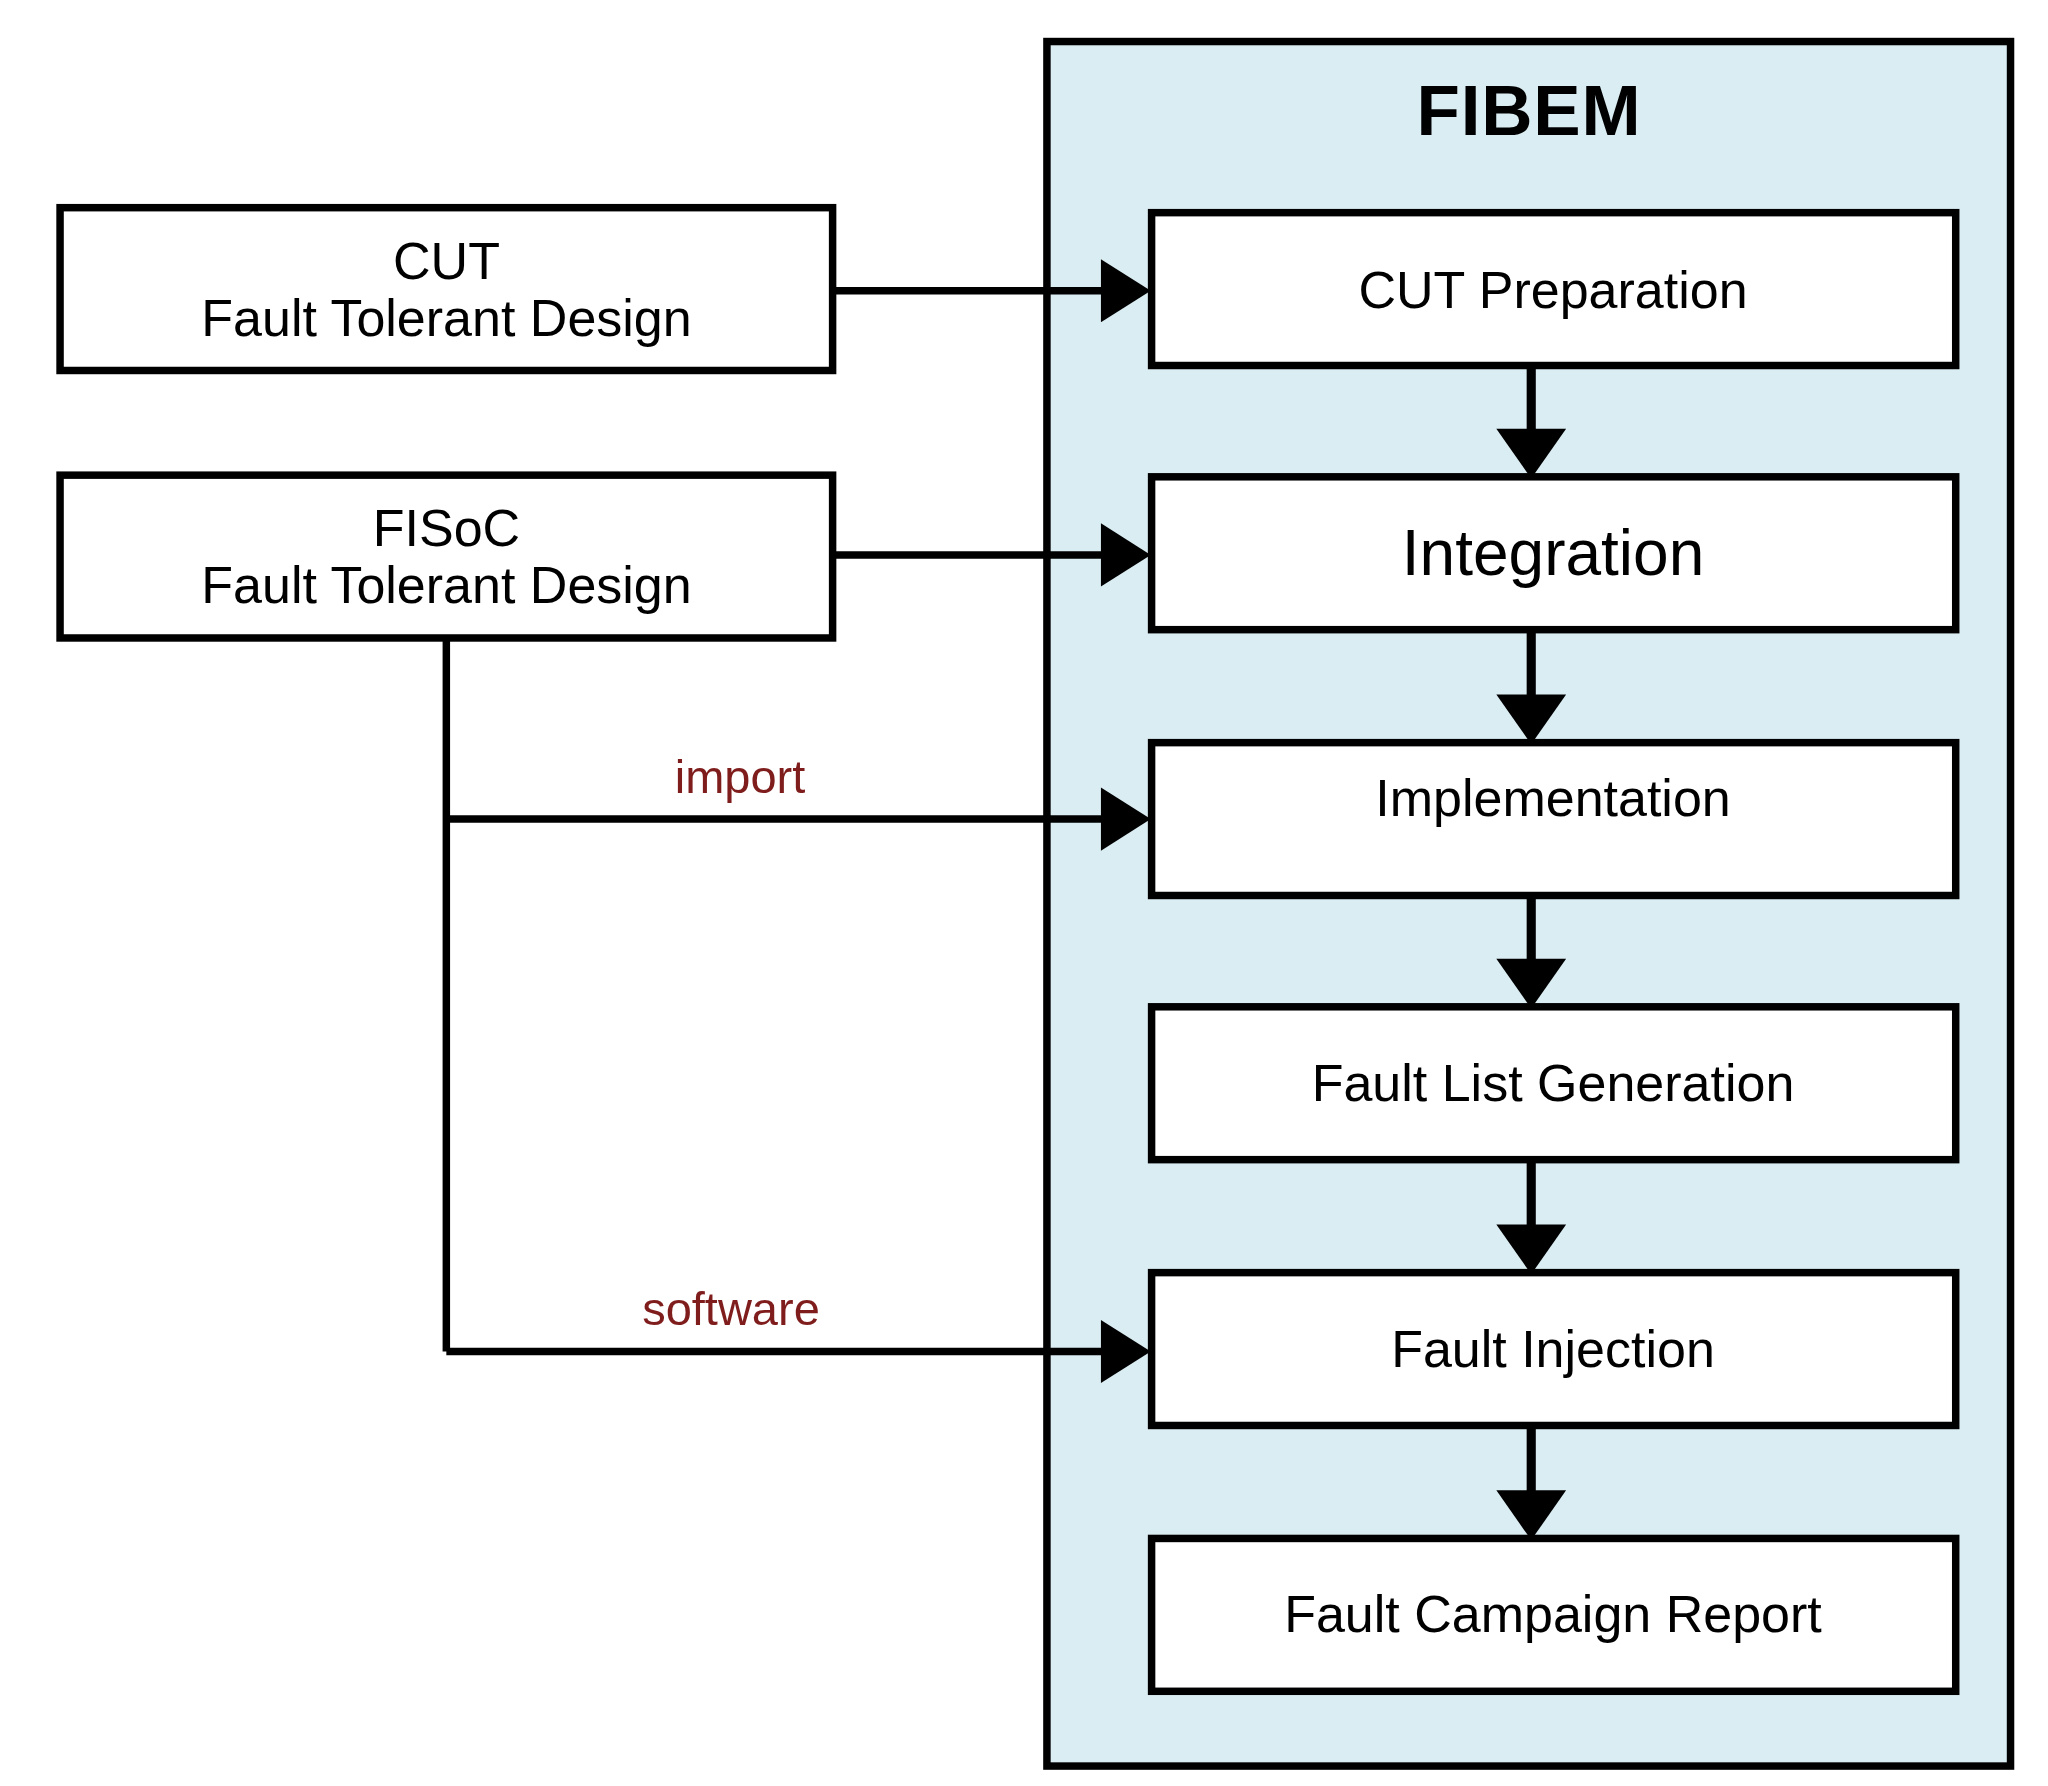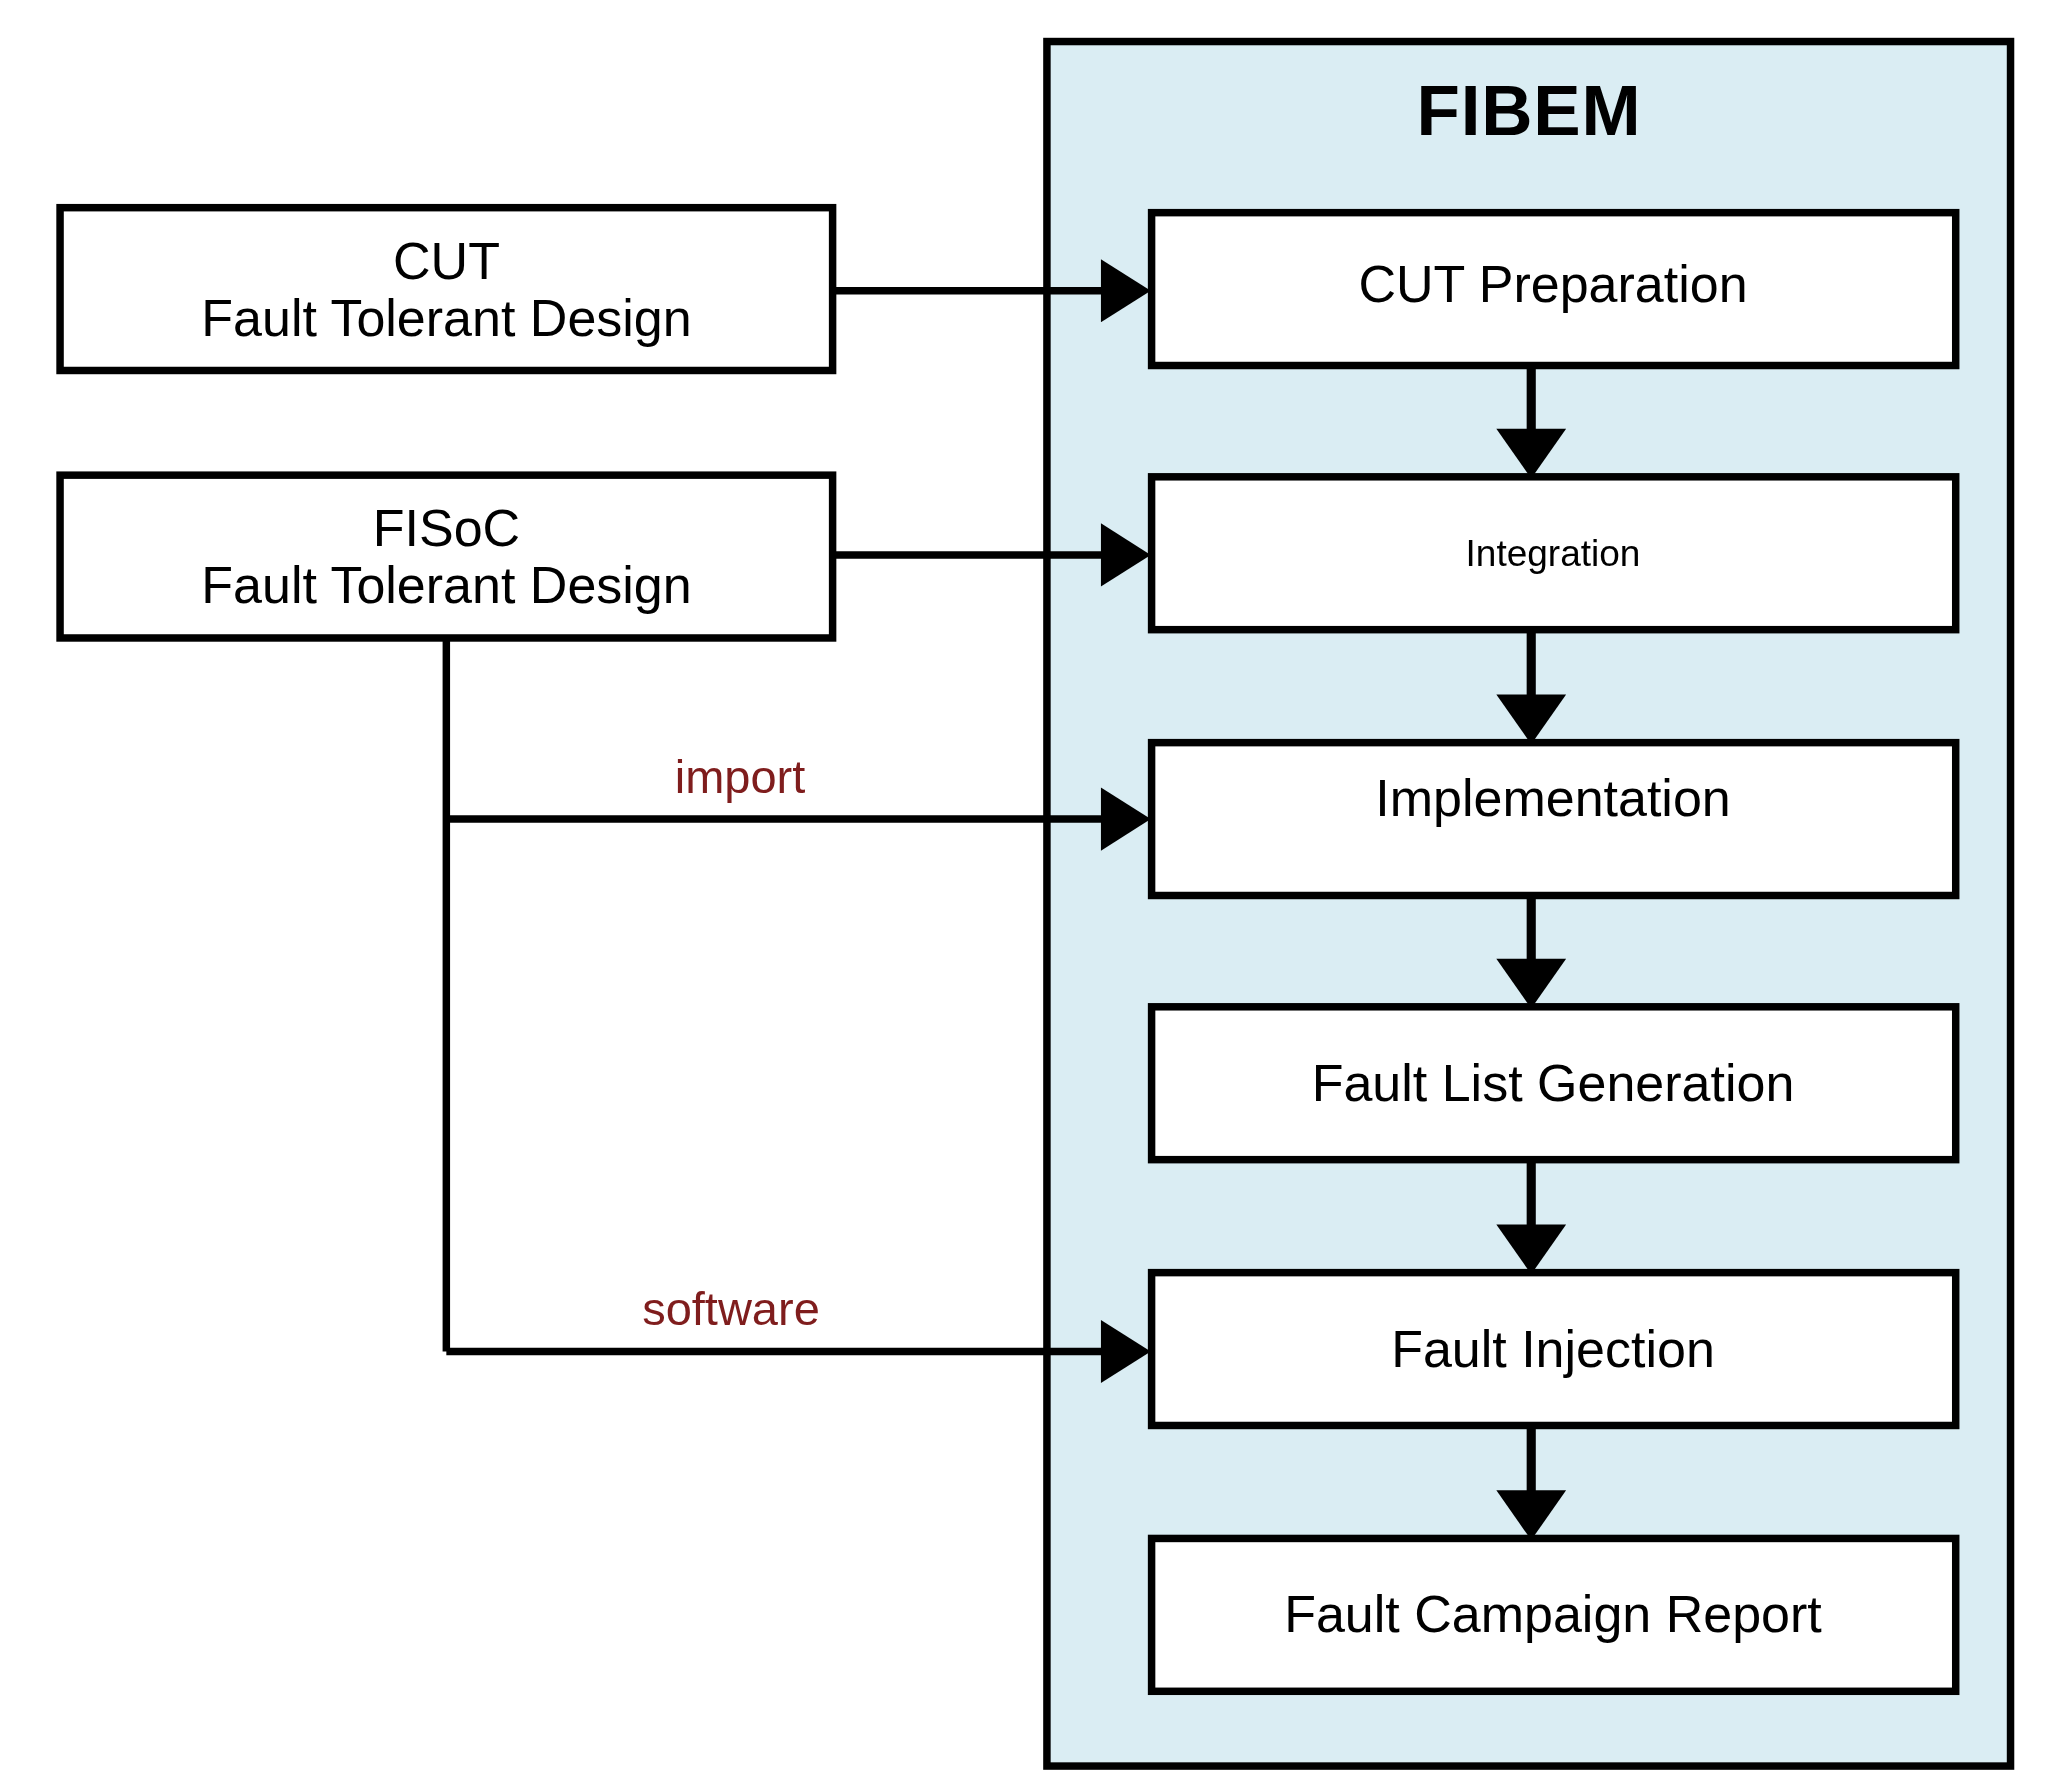--- a/index.html
+++ b/index.html
@@ -121,23 +121,23 @@
   </svg>
 
   <div class="panel-title" style="left:1047px; top:65px; width:964px; height:91px; font-size:71px;">FIBEM</div>
 
   <div class="node-text" style="left:60px; top:208px; width:773px; height:163px; font-size:52px;">CUT
 Fault Tolerant Design</div>
 
   <div class="node-text" style="left:60px; top:475px; width:773px; height:163px; font-size:52px;">FISoC
 Fault Tolerant Design</div>
 
-  <div class="node-text" style="left:1151px; top:208px; width:804px; height:153px; font-size:52px;text-align:right;">CUT Preparation</div>
+  <div class="node-text" style="left:1151px; top:214px; width:804px; height:153px; font-size:52px;text-align:right;">CUT Preparation</div>
 
-  <div class="node-text" style="left:1151px; top:477px; width:804px; height:153px; font-size:37px;">Integration</div>
+  <div class="node-text" style="left:1151px; top:477px; width:804px; height:153px; font-size:64px;">Integration</div>
 
   <div class="node-text" style="left:1151px; top:722px; width:804px; height:153px; font-size:52px;">Implementation</div>
 
   <div class="node-text" style="left:1151px; top:1273px; width:804px; height:153px; font-size:52px;">Fault Injection</div>
 
   <div class="node-text" style="left:1151px; top:1007px; width:804px; height:153px; font-size:52px;">Fault List Generation</div>
 
   <div class="node-text" style="left:1151px; top:1538px; width:804px; height:153px; font-size:52px;">Fault Campaign Report</div>
 
   <div class="edge-label" style="left:582px; top:731px; width:316px; height:73px; font-size:47px;">import</div>

